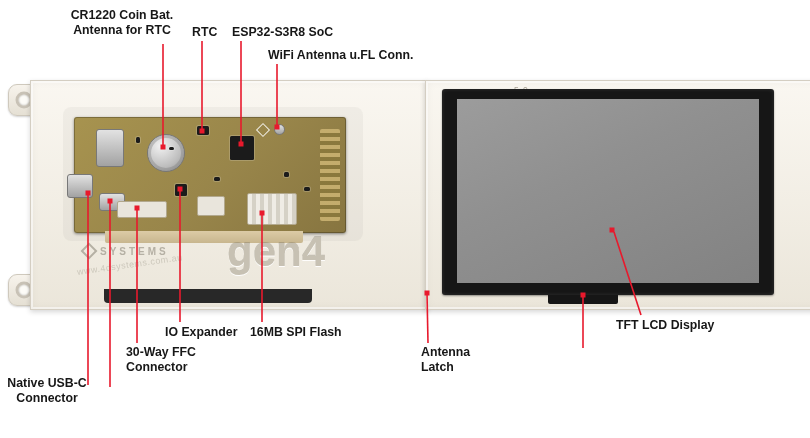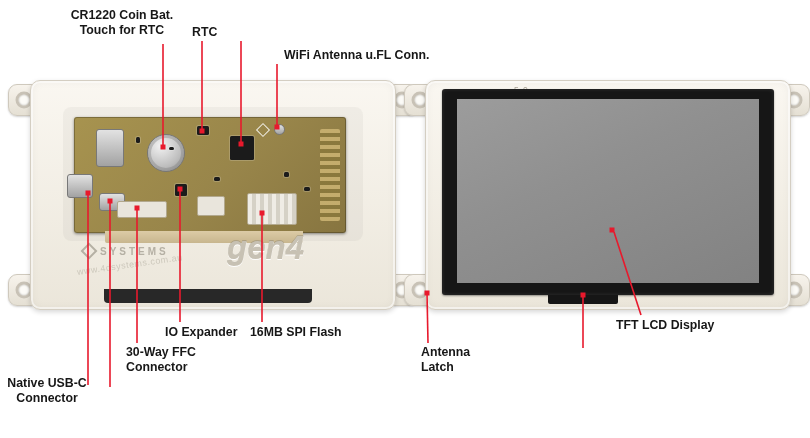--- a/index.html
+++ b/index.html
@@ -17,25 +17,25 @@
   .overlay line{stroke:var(--annotation-red,#e8192c);stroke-width:1.6;}
   .overlay rect{fill:var(--annotation-red,#e8192c);}
 
   
   .tab{position:absolute;width:30px;height:30px;z-index:1;
        background:linear-gradient(180deg,#f7f3ec,#e5e0d4);
        border:1px solid #cfc9bd;border-radius:9px;box-shadow:0 1px 2px rgba(0,0,0,.18);}
   .tab .hole{position:absolute;left:50%;top:50%;transform:translate(-50%,-50%);
        width:11px;height:11px;border-radius:50%;background:#fcfbf7;
        border:3px solid #c8c2b6;box-shadow:inset 0 0 2px rgba(0,0,0,.35);}
-  .body{position:absolute;z-index:2;width:364px;height:228px;border-radius:10px;
+  .body{position:absolute;z-index:2;width:364px;height:228px;border-radius:0;
        background:linear-gradient(180deg,#faf7f1,#ebe6da);
        border:1px solid #d4cec2;
        box-shadow:inset 0 0 0 2px rgba(255,255,255,.55),inset 0 0 10px rgba(0,0,0,.06),
-                  0 2px 5px rgba(0,0,0,.16);}
+                  0 2px 5px rgba(0,0,0,.16);padding-left:32px;}
 
   
   .recess{position:absolute;left:32px;top:26px;width:300px;height:134px;border-radius:8px;
           background:rgba(0,0,0,.035);}
   .pcb{position:absolute;left:43px;top:36px;width:272px;height:116px;border-radius:3px;
        background:linear-gradient(135deg,#a7934f,var(--pcb-gold,#98854a) 55%,#877540);
        box-shadow:0 1px 3px rgba(0,0,0,.45),inset 0 0 0 1px rgba(0,0,0,.25);}
   .pcb .part{position:absolute;}
   .chip{background:#1b1b1b;border-radius:1.5px;box-shadow:0 0 0 1px rgba(255,255,255,.18);}
   .metal{background:linear-gradient(180deg,#e2e2e2,#a2a2a2);border:1px solid #787878;border-radius:3px;}
@@ -50,22 +50,22 @@
   .ribbon{position:absolute;left:74px;top:150px;width:198px;height:12px;
         background:linear-gradient(180deg,#dccb a6,#c8b68e);
         background:linear-gradient(180deg,#dccba6,#c8b68e);border-radius:0 0 2px 2px;z-index:0;}
   .blackstrip{position:absolute;left:73px;top:208px;width:208px;height:14px;background:#282828;
         border-radius:0 0 4px 4px;}
   .brand-row{position:absolute;left:52px;top:164px;display:flex;align-items:center;gap:5px;
         color:#b5b0a4;font-size:10px;font-weight:700;letter-spacing:3px;}
   .brand-diamond{width:8px;height:8px;border:2px solid #b5b0a4;transform:rotate(45deg);display:inline-block;}
   .url-text{position:absolute;left:46px;top:186px;font-size:9px;color:#cdc8bc;
         transform:rotate(-8deg);transform-origin:left center;letter-spacing:.5px;}
-  .gen4-text{position:absolute;left:196px;top:150px;font-size:33px;line-height:1;
-        font-style:italic;font-weight:700;color:#c7c1b3;
+  .gen4-text{position:absolute;left:196px;top:150px;font-size:42px;line-height:1;
+        font-weight:700;color:#c7c1b3;
         text-shadow:0 1px 0 rgba(255,255,255,.9),0 -1px 0 rgba(120,115,100,.35);}
 
   
   .frame{position:absolute;left:16px;top:8px;width:332px;height:206px;border-radius:3px;
         background:var(--frame-black,#161616);
         box-shadow:inset 0 0 4px rgba(255,255,255,.12),0 1px 2px rgba(0,0,0,.4);}
   .screen{position:absolute;left:15px;top:10px;width:302px;height:184px;
         background:linear-gradient(155deg,#9c9c9c,var(--screen-gray,#909090) 40%,#828282);}
   .touch-tab{position:absolute;left:122px;top:214px;width:70px;height:9px;background:#161616;
         border-radius:0 0 2px 2px;}
@@ -173,29 +173,32 @@
     <rect x="134.5" y="205.5" width="5" height="5"></rect>
     <rect x="107.5" y="198.5" width="5" height="5"></rect>
     <rect x="85.5" y="190.5" width="5" height="5"></rect>
     <rect x="424.5" y="290.5" width="5" height="5"></rect>
     <rect x="580.5" y="292.5" width="5" height="5"></rect>
     <rect x="609.5" y="227.5" width="5" height="5"></rect>
   </svg>
 
   <div class="lbl center" style="left:62px;top:8px;width:120px">
     <span class="ln">CR1220 Coin Bat.</span>
-    <span class="ln">Touch for RTC</span>
+    <span class="ln">Antenna for RTC</span>
   </div>
 
   <div class="lbl" style="left:192px;top:25px">
     <span class="ln">RTC</span>
   </div>
 
-
-  <div class="lbl" style="left:284px;top:48px">
+  <div class="lbl" style="left:232px;top:25px">
+    <span class="ln">ESP32-S3R8 SoC</span>
+  </div>
+
+  <div class="lbl" style="left:268px;top:48px">
     <span class="ln">WiFi Antenna u.FL Conn.</span>
   </div>
 
   <div class="lbl" style="left:165px;top:325px">
     <span class="ln">IO Expander</span>
   </div>
 
   <div class="lbl" style="left:250px;top:325px">
     <span class="ln">16MB SPI Flash</span>
   </div>

